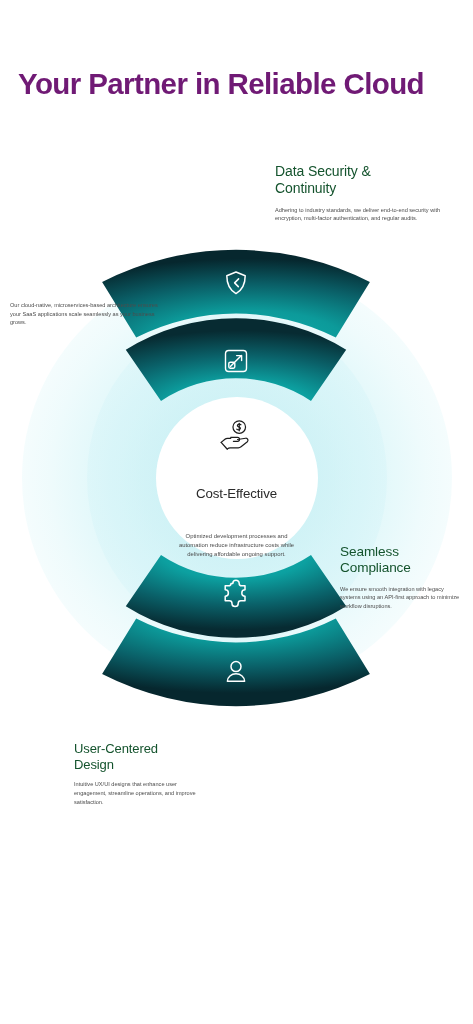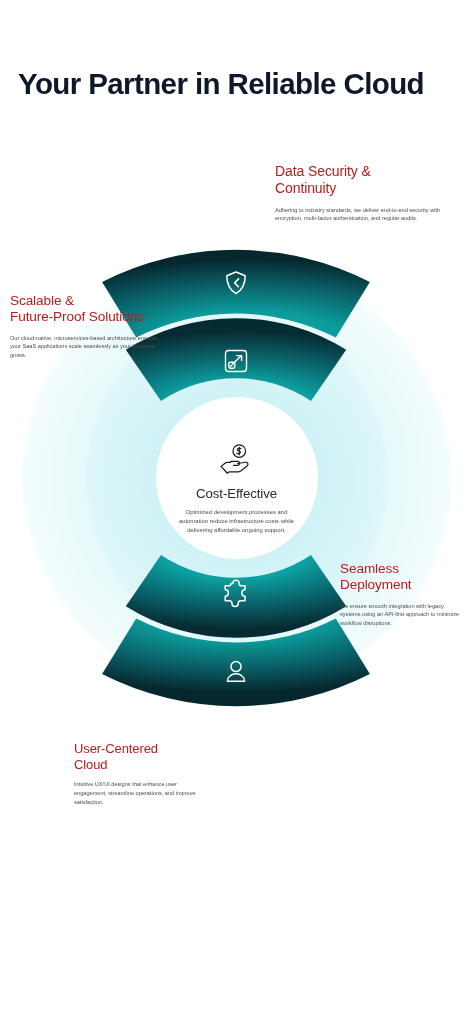--- a/index.html
+++ b/index.html
@@ -48,21 +48,21 @@
 
   
   .title{
     position:absolute;
     left:18px;top:66px;
     width:440px;
     font-size:29.5px;
     font-weight:700;
     line-height:1.24;
     letter-spacing:-0.6px;
-    color:#0f172a;
+    color:#701a75;
   }
 
   
   .wheel{
     position:absolute;
     left:0;top:0;width:473px;height:1024px;
     pointer-events:none;
   }
   .wheel svg{display:block;}
 
@@ -70,21 +70,21 @@
   .center-circle{
     position:absolute;
     left:50%;top:478px;
     transform:translate(-50%,-50%);
     width:162px;height:162px;
     border-radius:50%;
     background:#ffffff;
     display:flex;
     flex-direction:column;
     align-items:center;
-    justify-content:center;
+    justify-content:space-between;
     padding-top:22px;
     box-sizing:border-box;
     text-align:center;
   }
   .center-icon{width:36px;height:32px;margin-bottom:11px;}
   .center-title{
     font-size:13.3px;
     color:#2a2a2a;
     line-height:1.22;
     font-weight:400;
@@ -97,42 +97,42 @@
     line-height:1.5;
     color:#4a4a4a;
     width:124px;
   }
 
   
   .label{position:absolute;}
   .label h3{
     margin:0;
     font-weight:400;
-    color:#b91c1c;
+    color:#14532d;
     line-height:1.2;
     letter-spacing:-0.1px;
   }
   .label p{
     margin:6px 0 0 0;
     color:#4c4c4c;
     line-height:1.55;
   }
 
   
   .lbl-security{left:275px;top:163px;width:175px;}
   .lbl-security h3{font-size:14px;}
   .lbl-security p{font-size:5.6px;width:168px;margin-top:9px;}
 
   
   .lbl-scalable{left:10px;top:293px;width:160px;}
   .lbl-scalable h3{font-size:13.6px;}
   .lbl-scalable p{font-size:5.6px;width:152px;margin-top:8px;}
 
   
-  .lbl-seamless{left:340px;top:561px;width:130px;}
+  .lbl-seamless{left:340px;top:544px;width:130px;}
   .lbl-seamless h3{font-size:13.6px;}
   .lbl-seamless p{font-size:5.6px;width:124px;margin-top:8px;}
 
   
   .lbl-user{left:74px;top:741px;width:160px;}
   .lbl-user h3{font-size:13px;}
   .lbl-user p{font-size:5.6px;width:124px;margin-top:8px;}
 </style>
 </head>
 <body>
@@ -272,36 +272,32 @@
 
   <div class="label lbl-security">
     <h3>
       <span>Data Security &amp;</span><br>
       <span>Continuity</span>
     </h3>
     <p>Adhering to industry standards, we deliver end-to-end security with encryption, multi-factor authentication, and regular audits.</p>
   </div>
 
   <div class="label lbl-scalable">
-    <h3>
-      <span>Scalable &amp;</span><br>
-      <span>Future-Proof Solutions</span>
-    </h3>
     <p>Our cloud-native, microservices-based architecture ensures your SaaS applications scale seamlessly as your business grows.</p>
   </div>
 
   <div class="label lbl-seamless">
     <h3>
       <span>Seamless</span><br>
-      <span>Deployment</span>
+      <span>Compliance</span>
     </h3>
     <p>We ensure smooth integration with legacy systems using an API-first approach to minimize workflow disruptions.</p>
   </div>
 
   <div class="label lbl-user">
     <h3>
       <span>User-Centered</span><br>
-      <span>Cloud</span>
+      <span>Design</span>
     </h3>
     <p>Intuitive UX/UI designs that enhance user engagement, streamline operations, and improve satisfaction.</p>
   </div>
 
 </div>
 
 </body></html>

